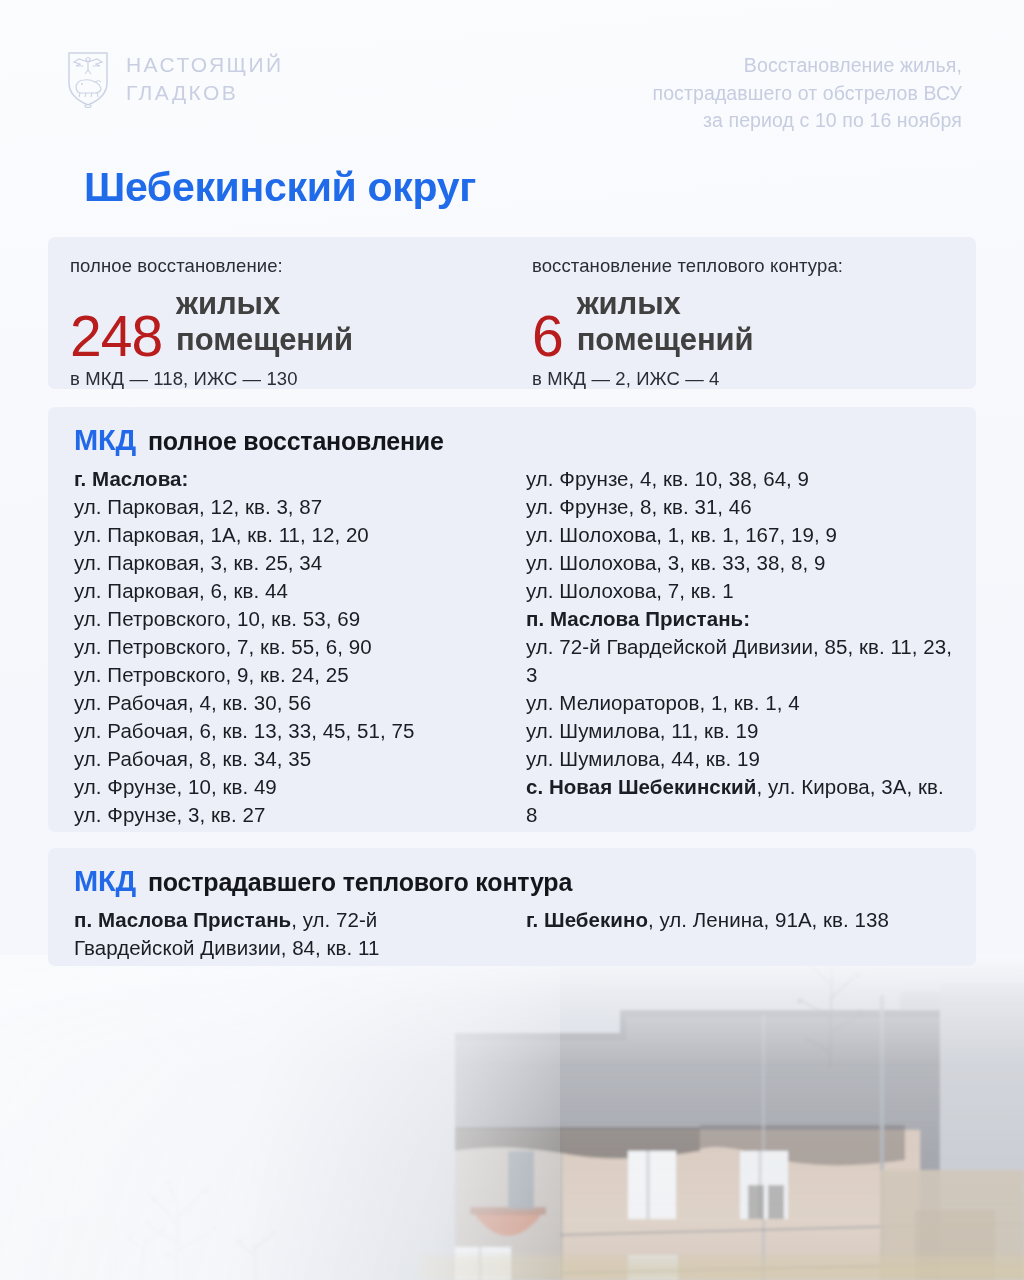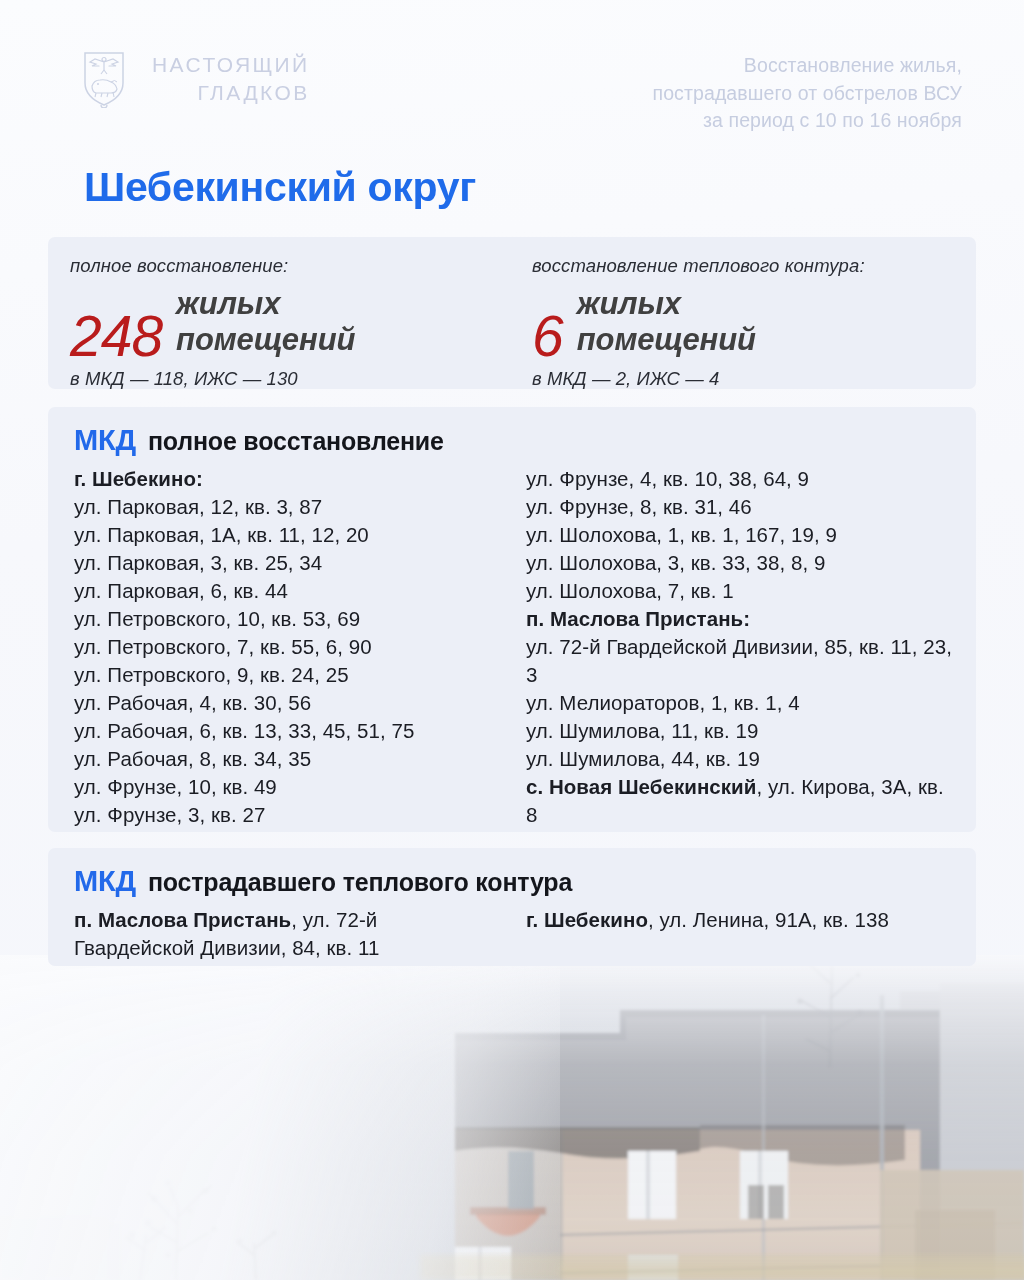--- a/index.html
+++ b/index.html
@@ -55,26 +55,25 @@
 
   
   .header {
     position: absolute;
     left: 0; top: 0;
     width: 1024px;
     height: 150px;
   }
   .brand {
     position: absolute;
-    left: 82px;
+    left: 66px;
     top: 50px;
     display: flex;
     align-items: center;
-    gap: 26px;
-    text-align: right;
+    gap: 16px;
   }
   .crest { width: 44px; height: 58px; display: block; }
   .brand-text {
     font-size: 21px;
     letter-spacing: 2.4px;
     line-height: 1.32;
     color: #c9cfe2;
     font-weight: 400;
     text-transform: uppercase;
     white-space: pre-line;
@@ -110,21 +109,20 @@
     background: #ecefF7;
     border-radius: 7px;
   }
 
   .card-stats {
     left: 48px;
     top: 237px;
     width: 928px;
     height: 152px;
     display: flex;
-    font-style: italic;
   }
   .stat {
     flex: 1 1 50%;
     padding: 18px 22px 0 20px;
   }
   .stat:first-child { padding-left: 22px; }
   .stat-caption {
     font-size: 18.5px;
     color: #2a2d35;
     letter-spacing: 0.1px;
@@ -376,21 +374,21 @@
     </div>
   </div>
 
   <div class="card card-full">
     <div class="section-head">
       <span class="kw">МКД</span>
       <span class="sub">полное восстановление</span>
     </div>
     <div class="two-col">
       <div class="col">
-          <div class="addr b">г. Шебекино:</div>
+          <div class="addr b">г. Маслова:</div>
           <div class="addr">ул. Парковая, 12, кв. 3, 87</div>
           <div class="addr">ул. Парковая, 1А, кв. 11, 12, 20</div>
           <div class="addr">ул. Парковая, 3, кв. 25, 34</div>
           <div class="addr">ул. Парковая, 6, кв. 44</div>
           <div class="addr">ул. Петровского, 10, кв. 53, 69</div>
           <div class="addr">ул. Петровского, 7, кв. 55, 6, 90</div>
           <div class="addr">ул. Петровского, 9, кв. 24, 25</div>
           <div class="addr">ул. Рабочая, 4, кв. 30, 56</div>
           <div class="addr">ул. Рабочая, 6, кв. 13, 33, 45, 51, 75</div>
           <div class="addr">ул. Рабочая, 8, кв. 34, 35</div>

